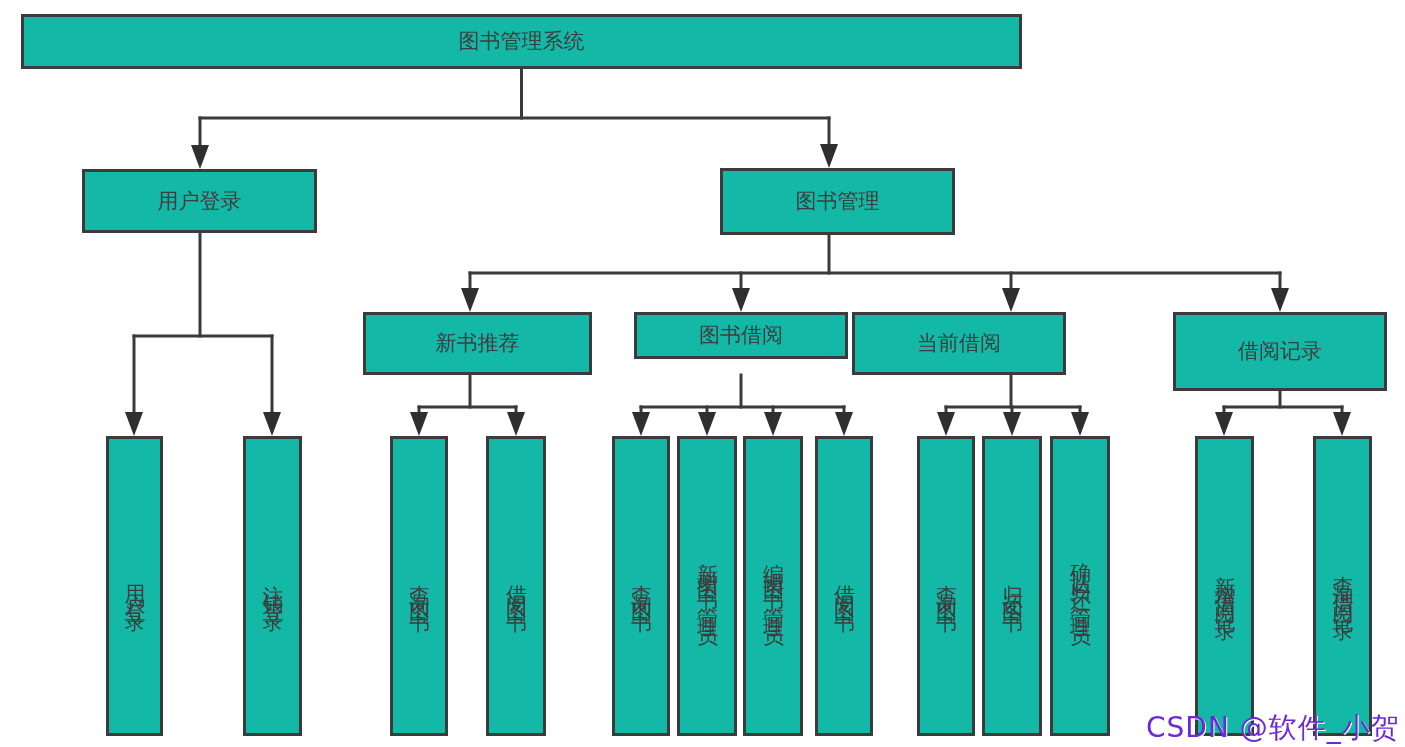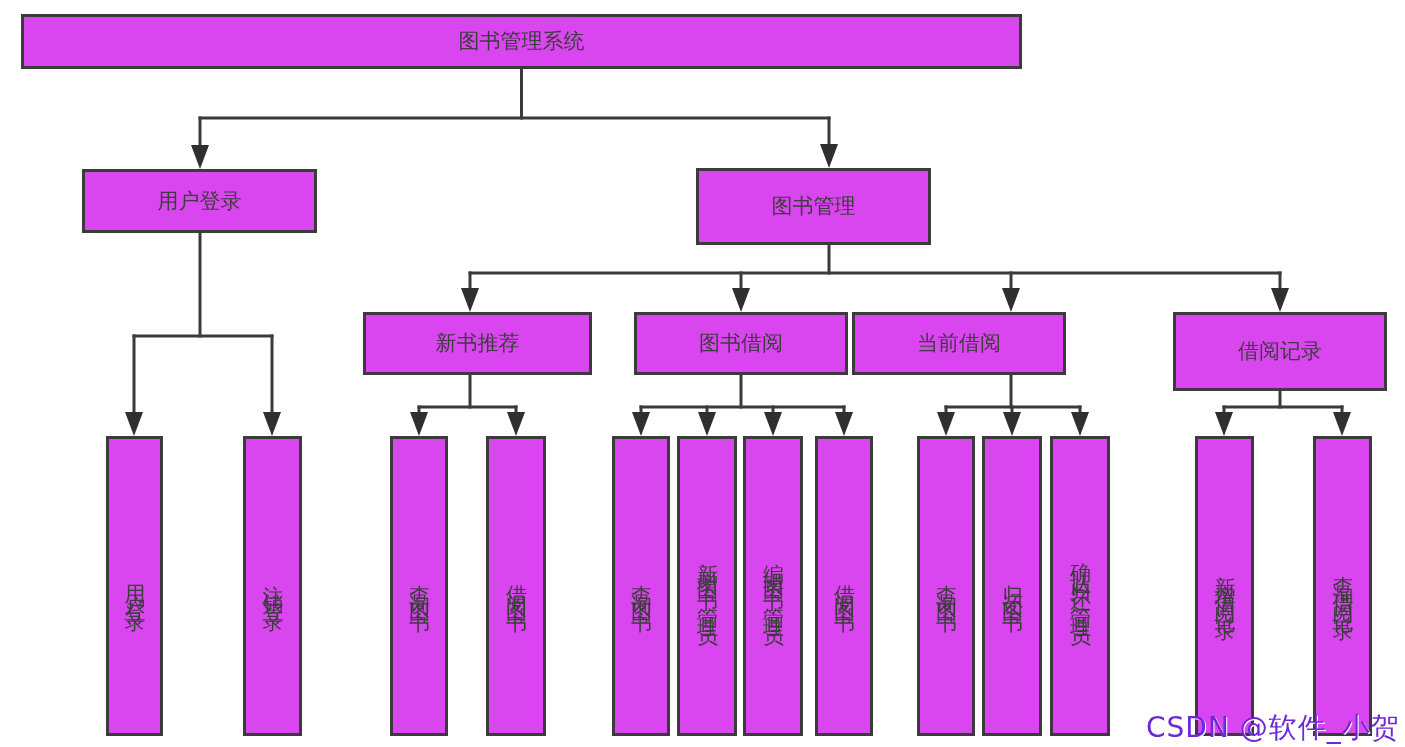--- a/index.html
+++ b/index.html
@@ -4,21 +4,21 @@
 <style>
   html,body{margin:0;padding:0;background:#fff;}
   #stage{
     position:relative;width:1405px;height:747px;background:#ffffff;
     font-family:"DejaVu Sans",sans-serif;overflow:hidden;
   }
   #connectors{position:absolute;left:0;top:0;z-index:1;}
   #connectors line{stroke:#3a3a3a;stroke-width:3;stroke-linecap:square;}
   #connectors polygon{fill:#2f2f2f;stroke:none;}
   .node{
-    position:absolute;z-index:2;box-sizing:border-box;background:#d946ef;
+    position:absolute;z-index:2;box-sizing:border-box;background:#14b8a6;
     border:3px solid #3b3b3b;color:#3d3d3d;
     display:flex;align-items:center;justify-content:center;
     font-size:21px;line-height:1;white-space:nowrap;
   }
   .v{
     writing-mode:vertical-rl;text-orientation:mixed;
     letter-spacing:9px;font-size:21px;white-space:normal;
   }
   #watermark{
     position:absolute;z-index:3;left:1146px;top:709px;
@@ -89,24 +89,24 @@
     <line x1="1224" y1="407" x2="1342" y2="407"></line>
     <line x1="1224" y1="407" x2="1224" y2="414"></line>
     <polygon points="1215,412 1233,412 1224,436"></polygon>
     <line x1="1342" y1="407" x2="1342" y2="414"></line>
     <polygon points="1333,412 1351,412 1342,436"></polygon>
   </svg>
 
   <div class="node" style="left:21px;top:14px;width:1001px;height:55px">图书管理系统</div>
 
   <div class="node" style="left:82px;top:169px;width:235px;height:64px">用户登录</div>
-  <div class="node" style="left:696px;top:168px;width:235px;height:77px">图书管理</div>
+  <div class="node" style="left:720px;top:168px;width:235px;height:67px">图书管理</div>
 
   <div class="node" style="left:363px;top:312px;width:229px;height:63px">新书推荐</div>
-  <div class="node" style="left:634px;top:312px;width:214px;height:63px">图书借阅</div>
+  <div class="node" style="left:634px;top:312px;width:214px;height:47px">图书借阅</div>
   <div class="node" style="left:852px;top:312px;width:214px;height:63px">当前借阅</div>
   <div class="node" style="left:1173px;top:312px;width:214px;height:79px">借阅记录</div>
 
   <div class="node v" style="left:106px;top:436px;width:57px;height:300px">用户登录</div>
   <div class="node v" style="left:243px;top:436px;width:59px;height:300px">注销登录</div>
 
   <div class="node v" style="left:390px;top:436px;width:58px;height:300px">查询图书</div>
   <div class="node v" style="left:486px;top:436px;width:60px;height:300px">借阅图书</div>
 
   <div class="node v" style="left:612px;top:436px;width:58px;height:300px">查询图书</div>

